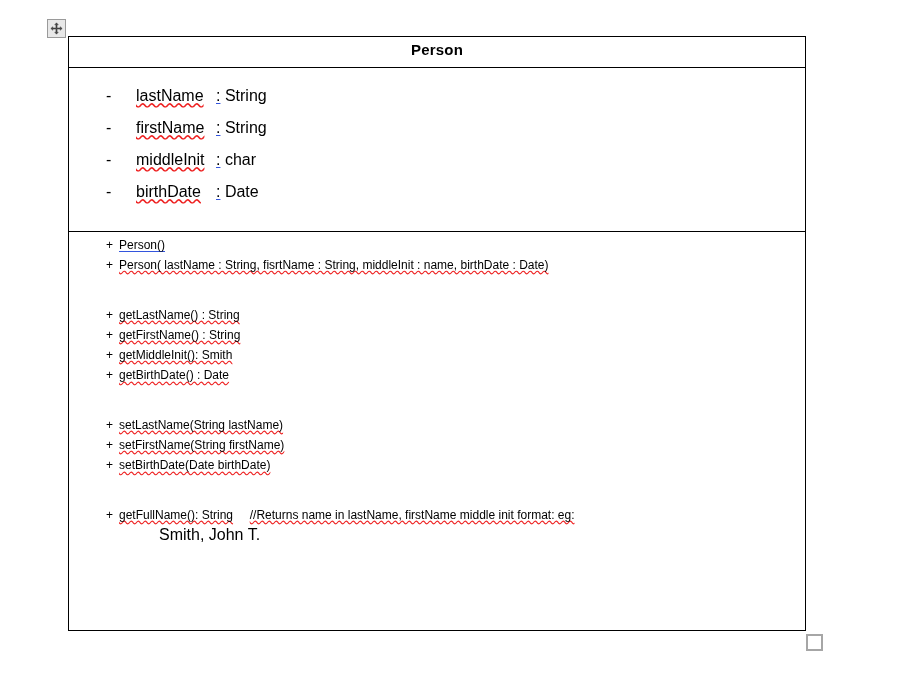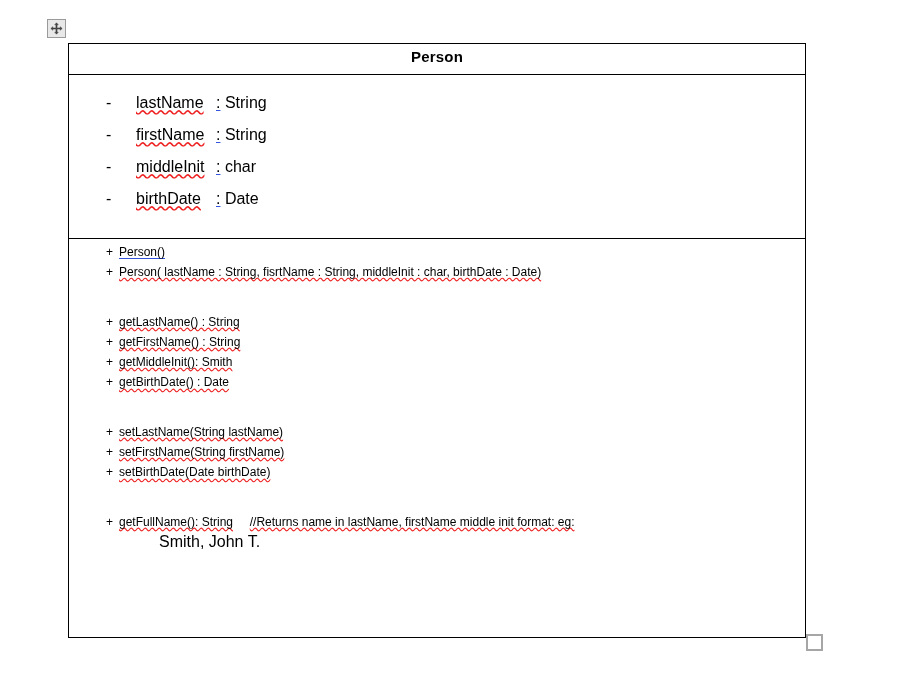--- a/index.html
+++ b/index.html
@@ -41,21 +41,21 @@
     height: 17px;
     background: #ffffff;
     border: 2px solid #a6a6a6;
     box-sizing: border-box;
   }
 
   
   #class-box {
     position: absolute;
     left: 68px;
-    top: 43px;
+    top: 36px;
     width: 738px;
     height: 595px;
     border: 1.5px solid #000000;
     box-sizing: border-box;
     background: #ffffff;
   }
 
   
   #name-compartment {
     height: 31px;
@@ -172,21 +172,21 @@
     </div>
   </div>
 
   <div id="operations-compartment">
 
     <div class="op-row">
       <span class="op-vis">+</span><span class="ul-blue">Person()</span>
     </div>
 
     <div class="op-row">
-      <span class="op-vis">+</span><span class="sq-red">Person( lastName : String, fisrtName : String, middleInit : char, birthDate :   Date)</span>
+      <span class="op-vis">+</span><span class="sq-red">Person( lastName : String, fisrtName : String, middleInit : name, birthDate :   Date)</span>
     </div>
 
     <div class="op-row gap">
       <span class="op-vis">+</span><span class="sq-red">getLastName() : String</span>
     </div>
 
     <div class="op-row">
       <span class="op-vis">+</span><span class="sq-red">getFirstName() : String</span>
     </div>
 

